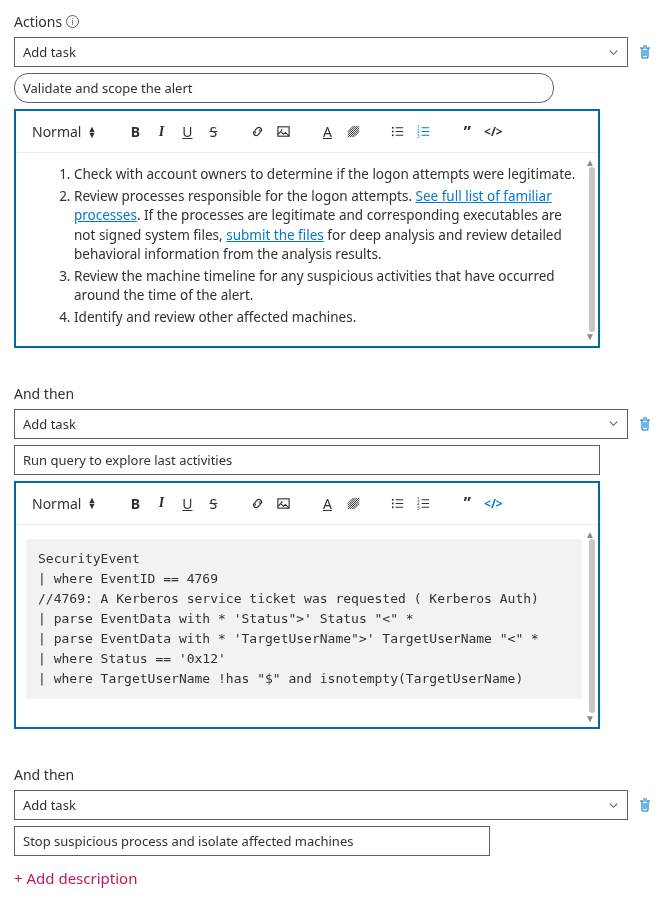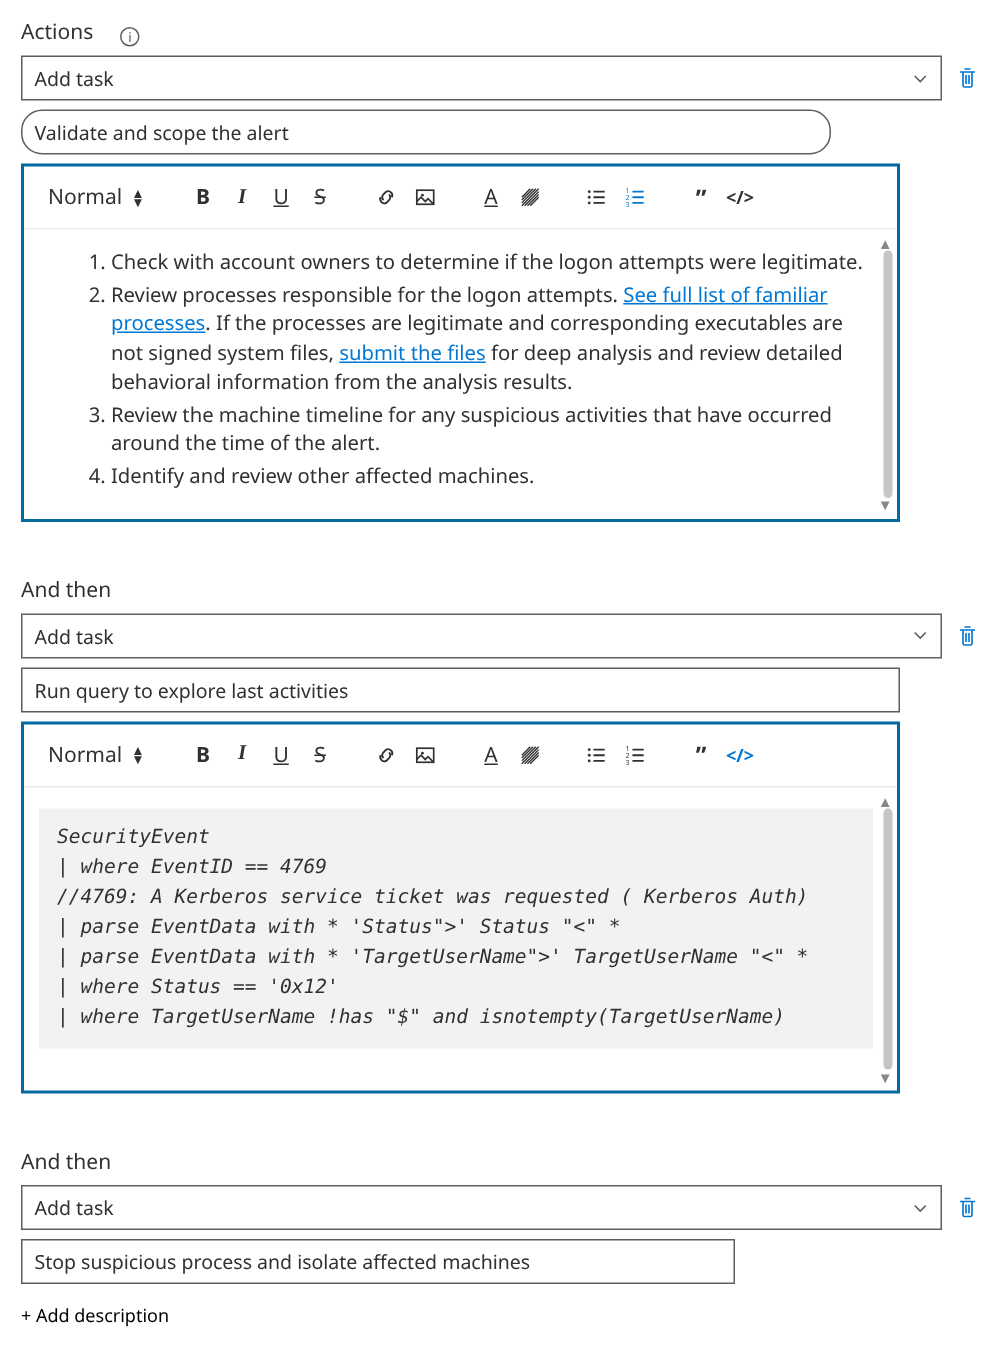--- a/index.html
+++ b/index.html
@@ -7,22 +7,22 @@
     margin: 0;
     padding: 10px 14px;
     font-family: "Segoe UI", system-ui, -apple-system, sans-serif;
     font-size: 13px;
     color: #323130;
     background: #fff;
     width: 668px;
   }
   .section-header {
     display: flex;
-    align-items: flex-end;
-    gap: 18px;
+    align-items: center;
+    gap: 4px;
     margin: 2px 0 6px 0;
     font-size: 14px;
     color: #323130;
   }
   .info-icon {
     width: 13px; height: 13px;
     border: 1px solid #605e5c;
     border-radius: 50%;
     display: inline-flex;
     align-items: center;
@@ -132,26 +132,25 @@
   }
   .code-block {
     background: #f3f2f1;
     font-family: Consolas, monospace;
     font-size: 13px;
     line-height: 1.55;
     padding: 10px 12px;
     white-space: pre;
     color: #323130;
     margin-right: 6px;
-    font-style: italic;
   }
   .link-plain {
-    color: #000000;
+    color: #be185d;
     cursor: pointer;
-    font-size: 12px;
+    font-size: 15px;
     margin: 6px 0 16px 0;
     display: inline-block;
   }
   .add-action {
     color: #0078d4;
     cursor: pointer;
     font-size: 14px;
     margin: 10px 0 2px 0;
     display: inline-block;
     font-family: Liberation Mono, monospace;

